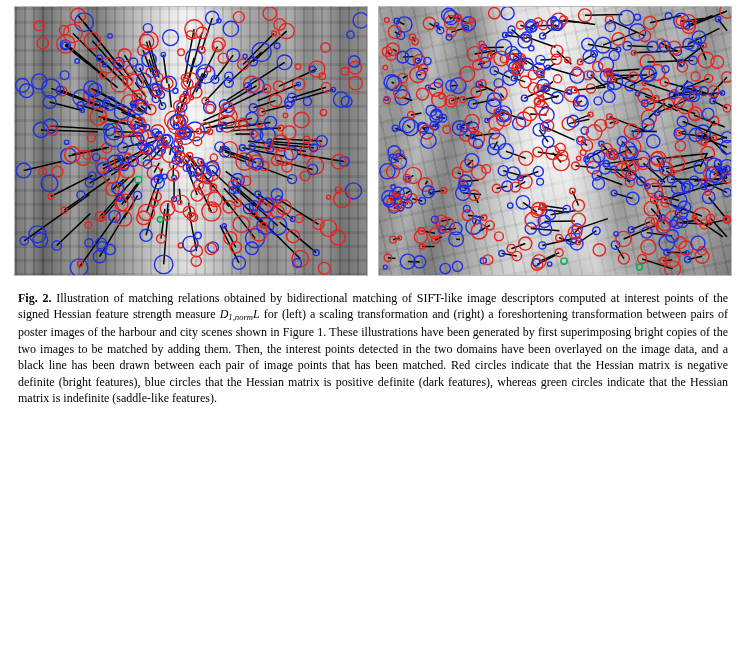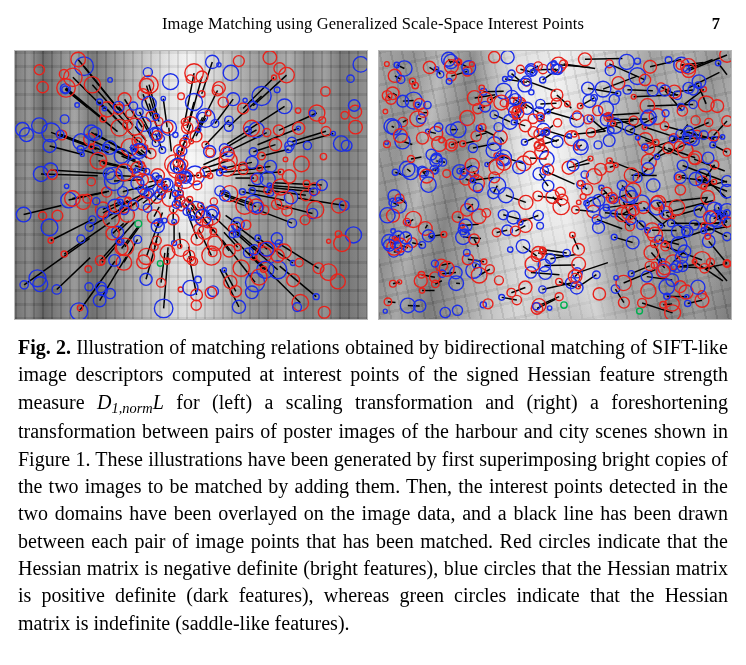--- a/index.html
+++ b/index.html
@@ -120,21 +120,21 @@
   }
   .overlay-svg {
     position: absolute;
     inset: 0;
     width: 100%;
     height: 100%;
   }
   
   .caption {
     margin-top: 14px;
-    font-size: 20px;
+    font-size: 12px;
     line-height: 1.37;
     text-align: justify;
     padding: 0 4px;
   }
   .caption b {
     font-weight: bold;
   }
   .mathcal {
     font-family: "Liberation Serif", serif;
     font-style: italic;
@@ -143,24 +143,20 @@
     font-size: 0.72em;
     vertical-align: -0.25em;
     font-style: italic;
   }
 </style>
 </head>
 <body>
 
 <div class="page">
 
-  <div class="running-head">
-    <div class="running-title">Image Matching using Generalized Scale-Space Interest Points</div>
-    <div class="page-number">7</div>
-  </div>
 
   <div class="figure-block">
 
 
     <div class="panels">
 
       <div class="panel">
         <div class="bg-left"></div>
         <svg class="overlay-svg" viewBox="0 0 354 270" preserveAspectRatio="none">
           <g id="left-lines" stroke="#000000" stroke-width="1.5" fill="none">

